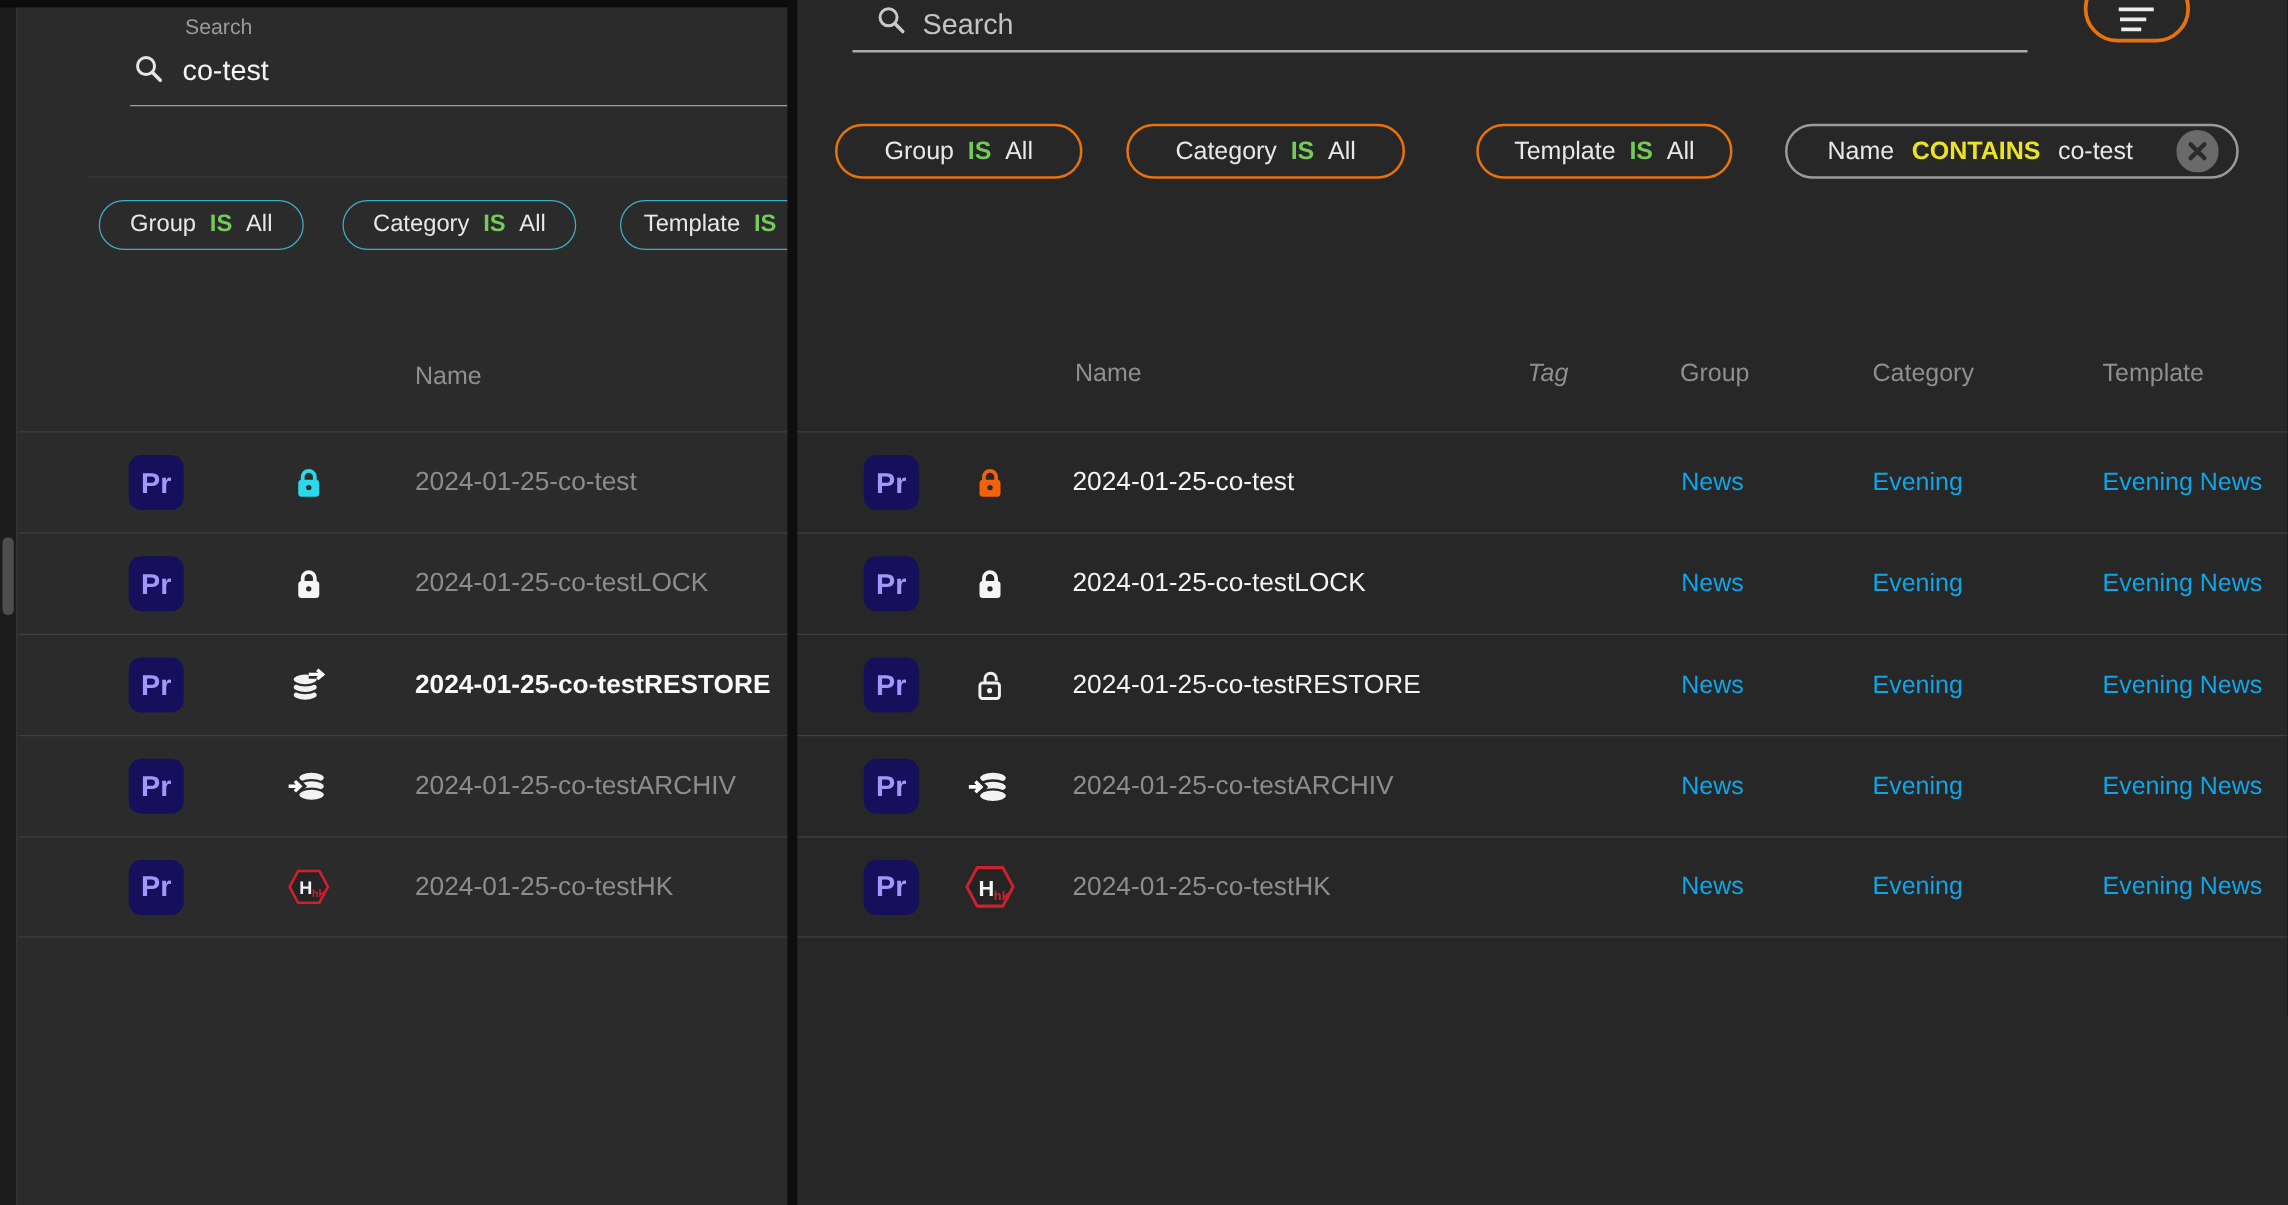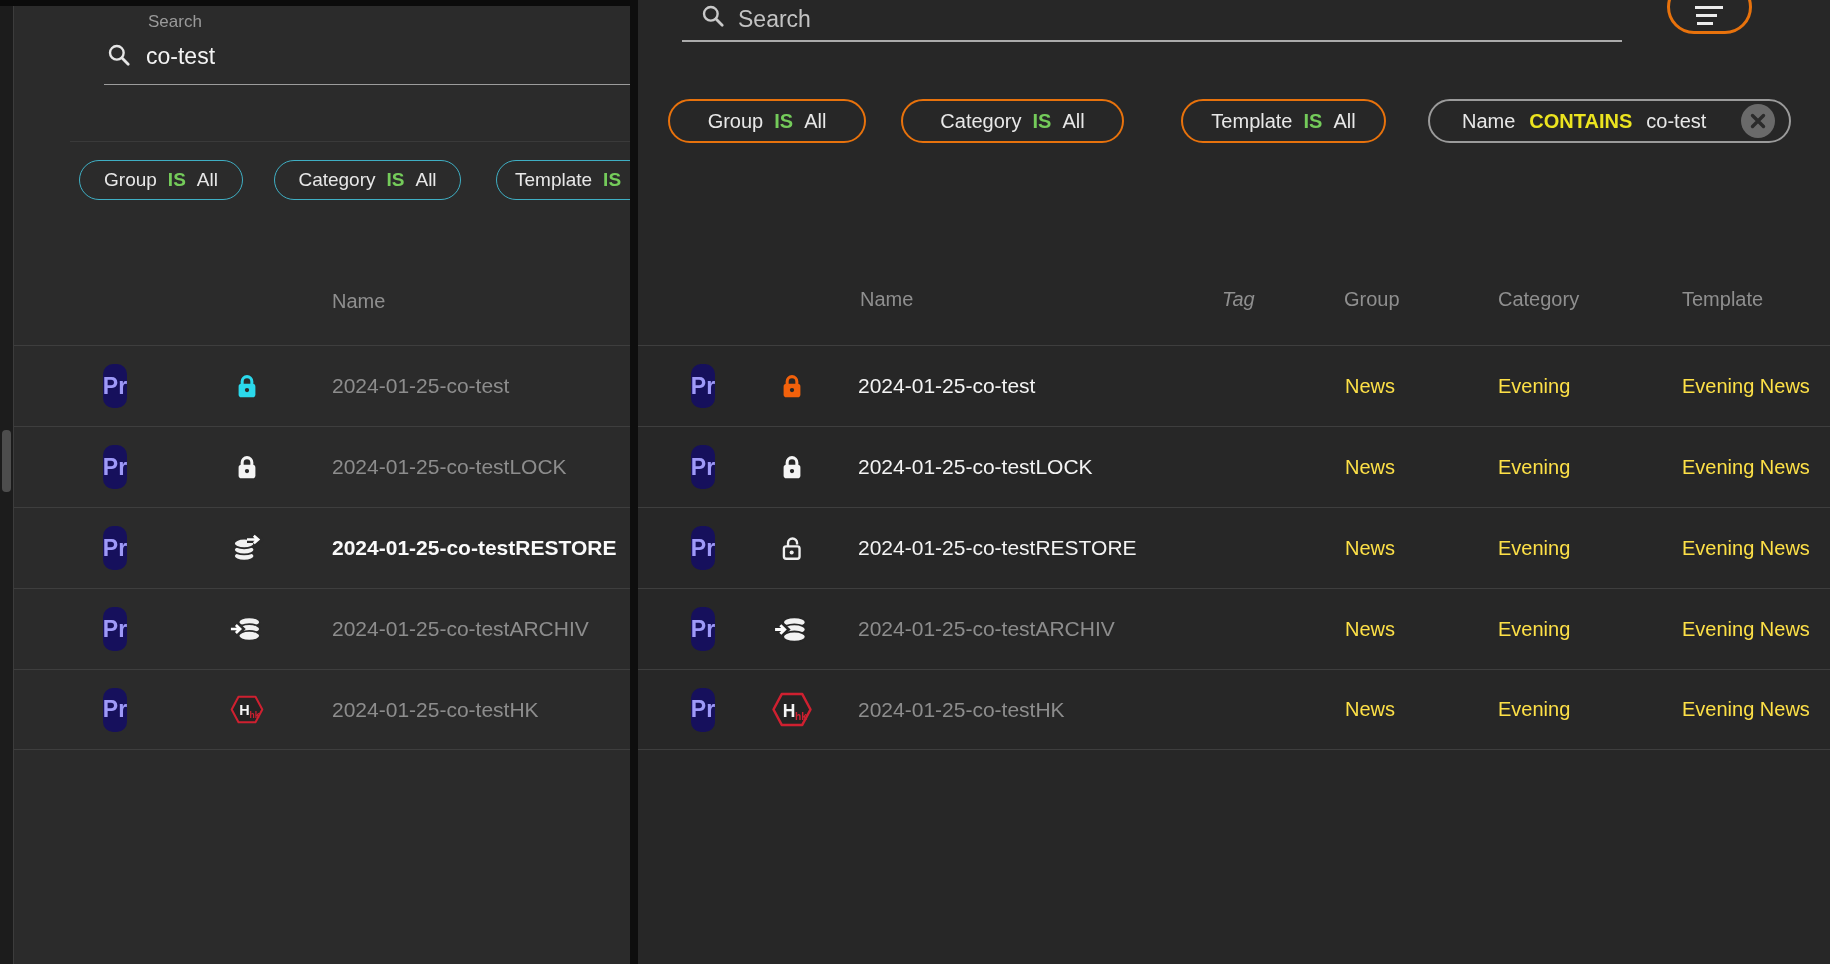--- a/index.html
+++ b/index.html
@@ -36,24 +36,24 @@
 
   
   .col-header{color:#8f8f8f;font-size:20px;}
   .trow{position:absolute;left:0;width:100%;height:81px;border-top:1px solid #3e3e3e;box-sizing:border-box;}
   .trow.last{border-bottom:1px solid #3e3e3e;}
   .cellwrap{position:absolute;top:0;height:100%;display:flex;align-items:center;}
   .row-name{font-size:21px;white-space:nowrap;}
   .dim{color:#8d8d8d;}
   .bright{color:#f4f4f4;}
   .bright-bold{color:#fafafa;font-weight:600;}
-  .cell-val{font-size:20px;color:#fde047;white-space:nowrap;}
-
-  
-  .pr-icon{width:24px;height:44px;border-radius:10px;background:#16105c;display:flex;align-items:center;
+  .cell-val{font-size:20px;color:#0ea5e9;white-space:nowrap;}
+
+  
+  .pr-icon{width:44px;height:44px;border-radius:10px;background:#16105c;display:flex;align-items:center;
            justify-content:center;color:#9e99f8;font-weight:bold;font-size:23px;}
 
   
   #sort-btn{left:1667px;top:-20px;width:85px;height:54px;border:3px solid #e8720c;border-radius:27px;
             box-sizing:border-box;background:transparent;}
   .sort-line{position:absolute;height:3px;background:#ececec;}
 
   
   .close-btn{width:34px;height:34px;margin-left:auto;flex:0 0 auto;cursor:pointer;}
 </style>

